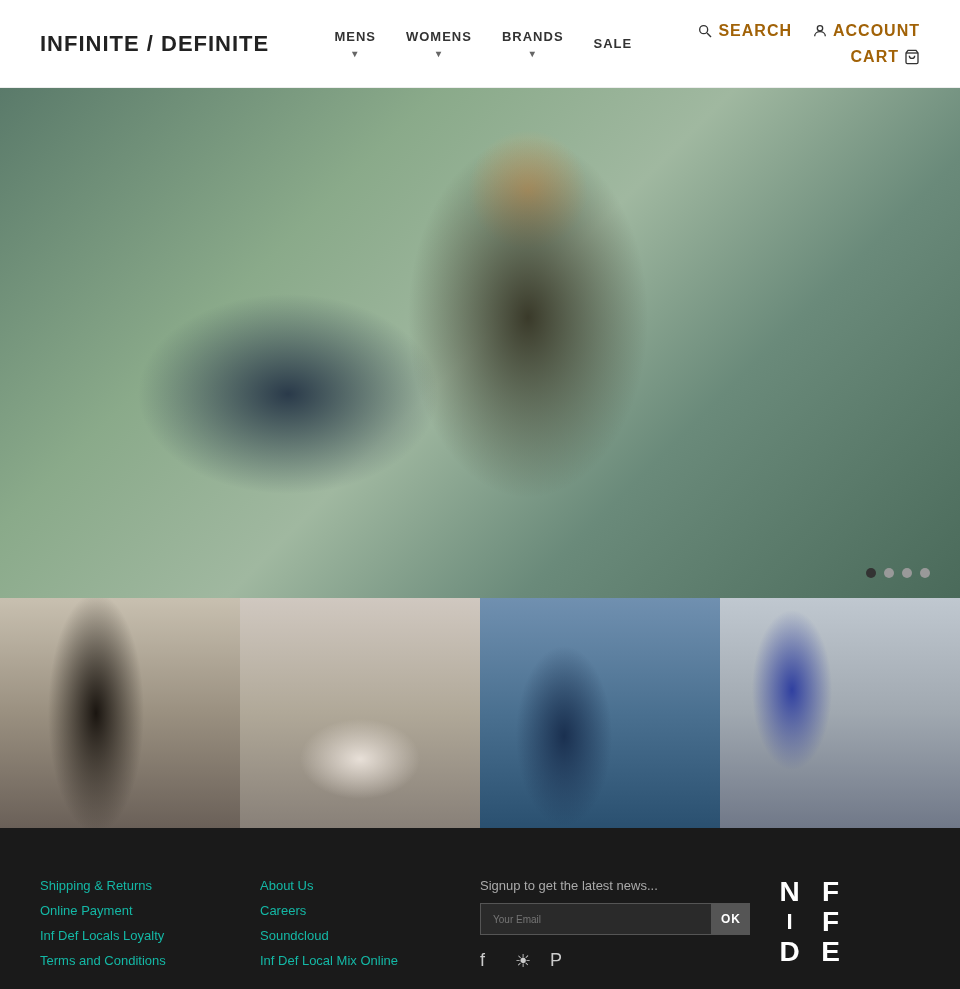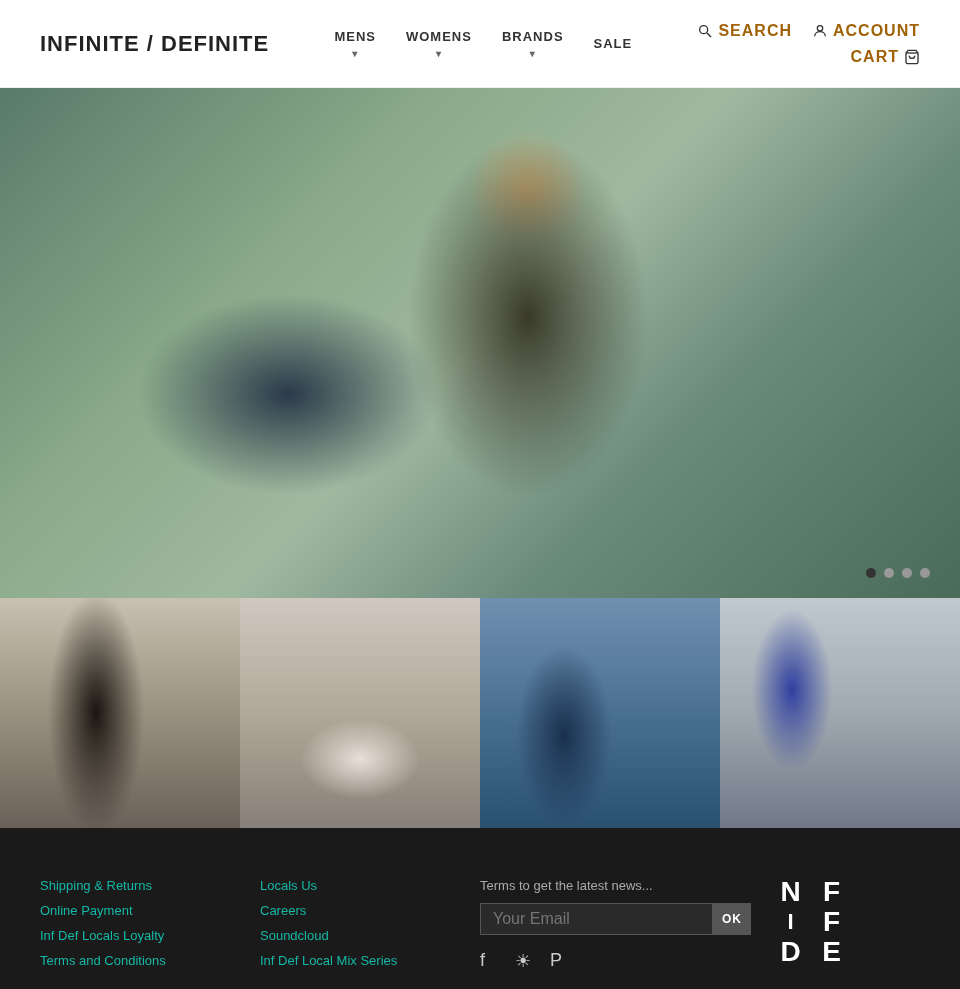--- a/index.html
+++ b/index.html
@@ -199,21 +199,21 @@
     .subscribe-form {
       display: flex;
       gap: 0;
     }
     .subscribe-input {
       flex: 1;
       padding: 4px 12px;
       border: 1px solid #555;
       background: #2a2a2a;
       color: #ccc;
-      font-size: 16px;
+      font-size: 10px;
       outline: none;
     }
     .subscribe-btn {
       padding: 8px 8px;
       background: #555;
       color: #fff;
       border: 1px solid #555;
       font-size: 12px;
       font-weight: 700;
       cursor: pointer;
@@ -324,29 +324,29 @@
 
   <div class="footer-col">
     <a class="footer-link">Shipping &amp; Returns</a>
     <a class="footer-link">Online Payment</a>
     <a class="footer-link">Inf Def Locals Loyalty</a>
     <a class="footer-link">Terms and Conditions</a>
 
   </div>
 
   <div class="footer-col">
-    <a class="footer-link">Locals Us</a>
+    <a class="footer-link">About Us</a>
     <a class="footer-link">Careers</a>
     <a class="footer-link">Soundcloud</a>
-    <a class="footer-link">Inf Def Local Mix Series</a>
+    <a class="footer-link">Inf Def Local Mix Online</a>
 
   </div>
 
   <div class="footer-col subscribe-section">
-    <div class="subscribe-text">Terms to get the latest news...</div>
+    <div class="subscribe-text">Signup to get the latest news...</div>
     <div class="subscribe-form">
       <input class="subscribe-input" type="email" placeholder="Your Email" style="">
       <button class="subscribe-btn">OK</button>
     </div>
     <div class="social-icons">
       <span class="social-icon">f</span>
       <span class="social-icon">☀</span>
       <span class="social-icon">P</span>
     </div>
   </div>

